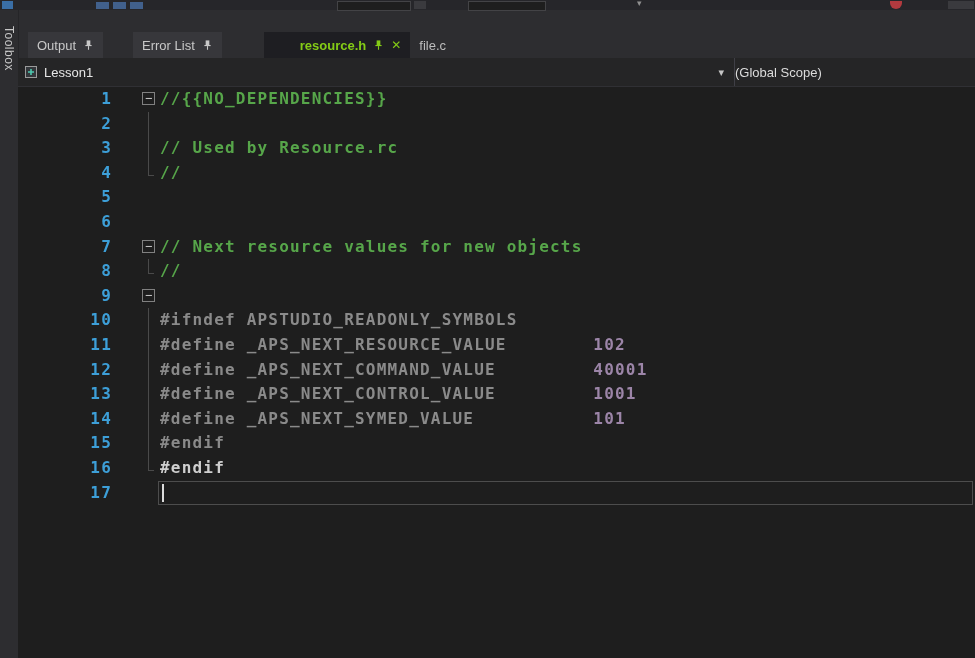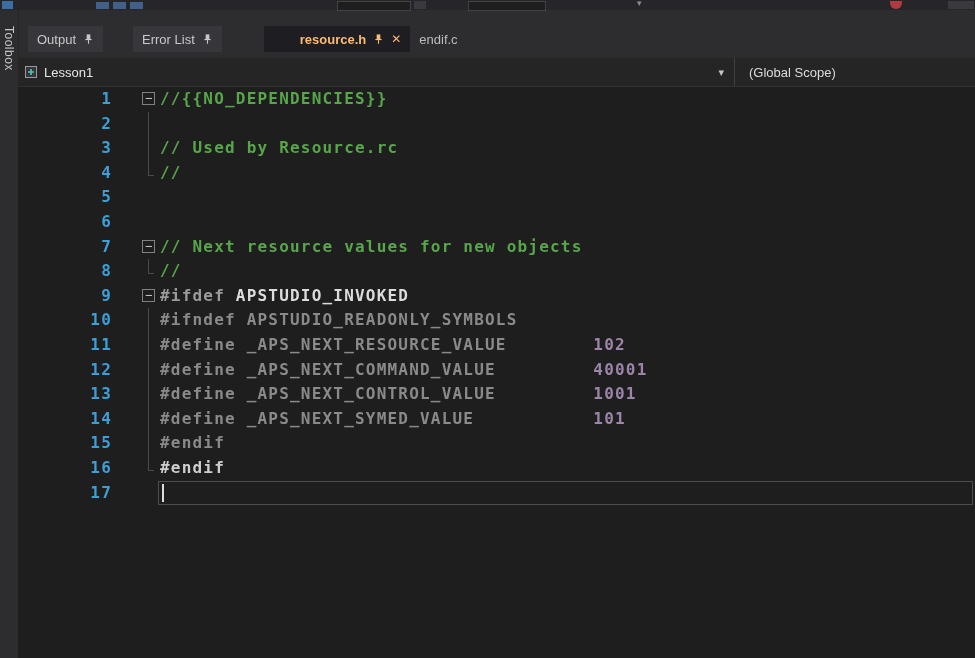--- a/index.html
+++ b/index.html
@@ -13,38 +13,38 @@
   .s-red{position:absolute;top:1px;width:12px;height:8px;background:#B23A3F;border-radius:0 0 6px 6px;}
   .s-grey{position:absolute;top:1px;height:8px;background:#3A3A3E;}
   .s-caret{position:absolute;top:-2px;color:#909090;font-size:9px;}
   .s-blue{position:absolute;top:1px;width:11px;height:8px;background:#3A6EA5;}
 
   
   .left-rail{position:absolute;top:10px;left:0;width:18px;bottom:0;background:#2D2D30;border-right:1px solid #252528;}
   .toolbox-tab{writing-mode:vertical-rl;color:#C8C8C8;font-size:12px;padding-top:16px;margin-left:2px;letter-spacing:.5px;cursor:default;}
 
   
-  .tab-row{position:absolute;left:18px;right:0;top:4px;height:48px;display:flex;align-items:flex-end;padding-left:10px;}
+  .tab-row{position:absolute;left:18px;right:0;top:10px;height:48px;display:flex;align-items:flex-end;padding-left:10px;}
   .tab{height:26px;display:flex;align-items:center;padding:0 9px;font-size:13px;color:#C8C8C8;gap:7px;cursor:default;}
   .tab.tool{background:#37373B;margin-right:30px;}
   .tab.tool + .tab.tool{margin-right:42px;}
   .tab.doc{color:#BDBDBD;}
-  .tab.doc.active{background:#1E1E22;color:#fdba74;padding-left:36px;}
+  .tab.doc.active{background:#1E1E22;color:#84cc16;padding-left:36px;}
   .tab.active .tab-label{font-weight:bold;}
   .pin{display:inline-flex;color:inherit;}
   .pin svg{fill:currentColor;}
   .close{font-size:12px;line-height:12px;color:inherit;}
 
   
   .nav-bar{position:absolute;left:18px;right:0;top:58px;height:29px;background:#252526;display:flex;border-bottom:1px solid #303034;box-sizing:border-box;}
   .nav-combo{display:flex;align-items:center;font-size:13px;color:#E6E6E6;}
   .nav-combo.project{width:710px;flex:none;padding-left:6px;justify-content:center;}
   .proj-icon{display:inline-flex;margin-right:6px;}
   .chevron{margin-left:auto;margin-right:10px;color:#C5C5C5;font-size:11px;}
-  .nav-combo.scope{flex:1;border-left:1px solid #3F3F46;padding-left:14px;color:#DCDCDC;}
+  .nav-combo.scope{flex:1;border-left:1px solid #3F3F46;color:#DCDCDC;}
 
   
   .editor{position:absolute;left:18px;right:0;top:87px;bottom:0;background:var(--c-editor_bg,#1E1E1E);cursor:text;}
   .line{display:flex;height:24.6px;line-height:24.6px;white-space:pre;
         font-family:"DejaVu Sans Mono",monospace;font-size:16px;font-weight:bold;letter-spacing:1.2px;}
   .ln{width:94px;flex:none;text-align:right;color:var(--c-line_number,#3D9FD8);}
   .fold{width:46px;flex:none;position:relative;}
   .fbox{position:absolute;right:3px;top:50%;margin-top:-7px;width:13px;height:13px;box-sizing:border-box;
         border:1px solid #808080;color:#C8C8C8;background:#1E1E1E;font-size:12px;line-height:10px;
         text-align:center;letter-spacing:0;font-weight:normal;}
@@ -116,21 +116,21 @@
         <span class="pin">
           <svg width="11" height="12" viewBox="0 0 12 12">
             <rect x="4" y="1" width="4" height="5"></rect>
             <rect x="2.6" y="6" width="6.8" height="1.2"></rect>
             <rect x="5.4" y="7.2" width="1.2" height="4"></rect>
           </svg>
         </span>
         <span class="close">✕</span>
       </div>
       <div class="tab doc">
-        <span class="tab-label">endif.c</span>
+        <span class="tab-label">file.c</span>
       </div>
     </div>
 
   <div class="nav-bar">
     <div class="nav-combo project">
       <span class="proj-icon">
         <svg width="14" height="14" viewBox="0 0 14 14">
           <rect x="1.5" y="1.5" width="11" height="11" fill="#33373B" stroke="#9B9B9B" stroke-width="1"></rect>
           <path d="M4 7h6M7 4v6" stroke="#4EC9B0" stroke-width="1.6"></path>
         </svg>
@@ -145,21 +145,21 @@
 
   <div class="editor" id="codeArea">
       <div class="line"><span class="ln">1</span><span class="fold"><span class="fbox">−</span></span><span class="code"><span class="cm">//{{NO_DEPENDENCIES}}</span></span></div>
       <div class="line"><span class="ln">2</span><span class="fold f-line"></span></div>
       <div class="line"><span class="ln">3</span><span class="fold f-line"></span><span class="code"><span class="cm">// Used by Resource.rc</span></span></div>
       <div class="line"><span class="ln">4</span><span class="fold f-end"></span><span class="code"><span class="cm">//</span></span></div>
       <div class="line"><span class="ln">5</span><span class="fold"></span></div>
       <div class="line"><span class="ln">6</span><span class="fold"></span><span class="code"></span></div>
       <div class="line"><span class="ln">7</span><span class="fold"><span class="fbox">−</span></span><span class="code"><span class="cm">// Next resource values for new objects</span></span></div>
       <div class="line"><span class="ln">8</span><span class="fold f-end"></span><span class="code"><span class="cm">//</span></span></div>
-      <div class="line"><span class="ln">9</span><span class="fold"><span class="fbox">−</span></span><span class="code"><span class="pp">#ifdef </span><span class="id">APSTUDIO_INVOKED</span></span></div>
+      <div class="line"><span class="ln">9</span><span class="fold"><span class="fbox">−</span></span></div>
       <div class="line"><span class="ln">10</span><span class="fold f-line"></span><span class="code"><span class="dim">#ifndef APSTUDIO_READONLY_SYMBOLS</span></span></div>
       <div class="line"><span class="ln">11</span><span class="fold f-line"></span><span class="code"><span class="dim">#define _APS_NEXT_RESOURCE_VALUE</span><span class="ws">        </span><span class="dimnum">102</span></span></div>
       <div class="line"><span class="ln">12</span><span class="fold f-line"></span><span class="code"><span class="dim">#define _APS_NEXT_COMMAND_VALUE</span><span class="ws">         </span><span class="dimnum">40001</span></span></div>
       <div class="line"><span class="ln">13</span><span class="fold f-line"></span><span class="code"><span class="dim">#define _APS_NEXT_CONTROL_VALUE</span><span class="ws">         </span><span class="dimnum">1001</span></span></div>
       <div class="line"><span class="ln">14</span><span class="fold f-line"></span><span class="code"><span class="dim">#define _APS_NEXT_SYMED_VALUE</span><span class="ws">           </span><span class="dimnum">101</span></span></div>
       <div class="line"><span class="ln">15</span><span class="fold f-line"></span><span class="code"><span class="dim">#endif</span></span></div>
       <div class="line"><span class="ln">16</span><span class="fold f-end"></span><span class="code"><span class="id2">#endif</span></span></div>
       <div class="line current"><span class="ln">17</span><span class="fold"></span><span class="code"><span class="caret"></span></span></div>
     </div>
 

